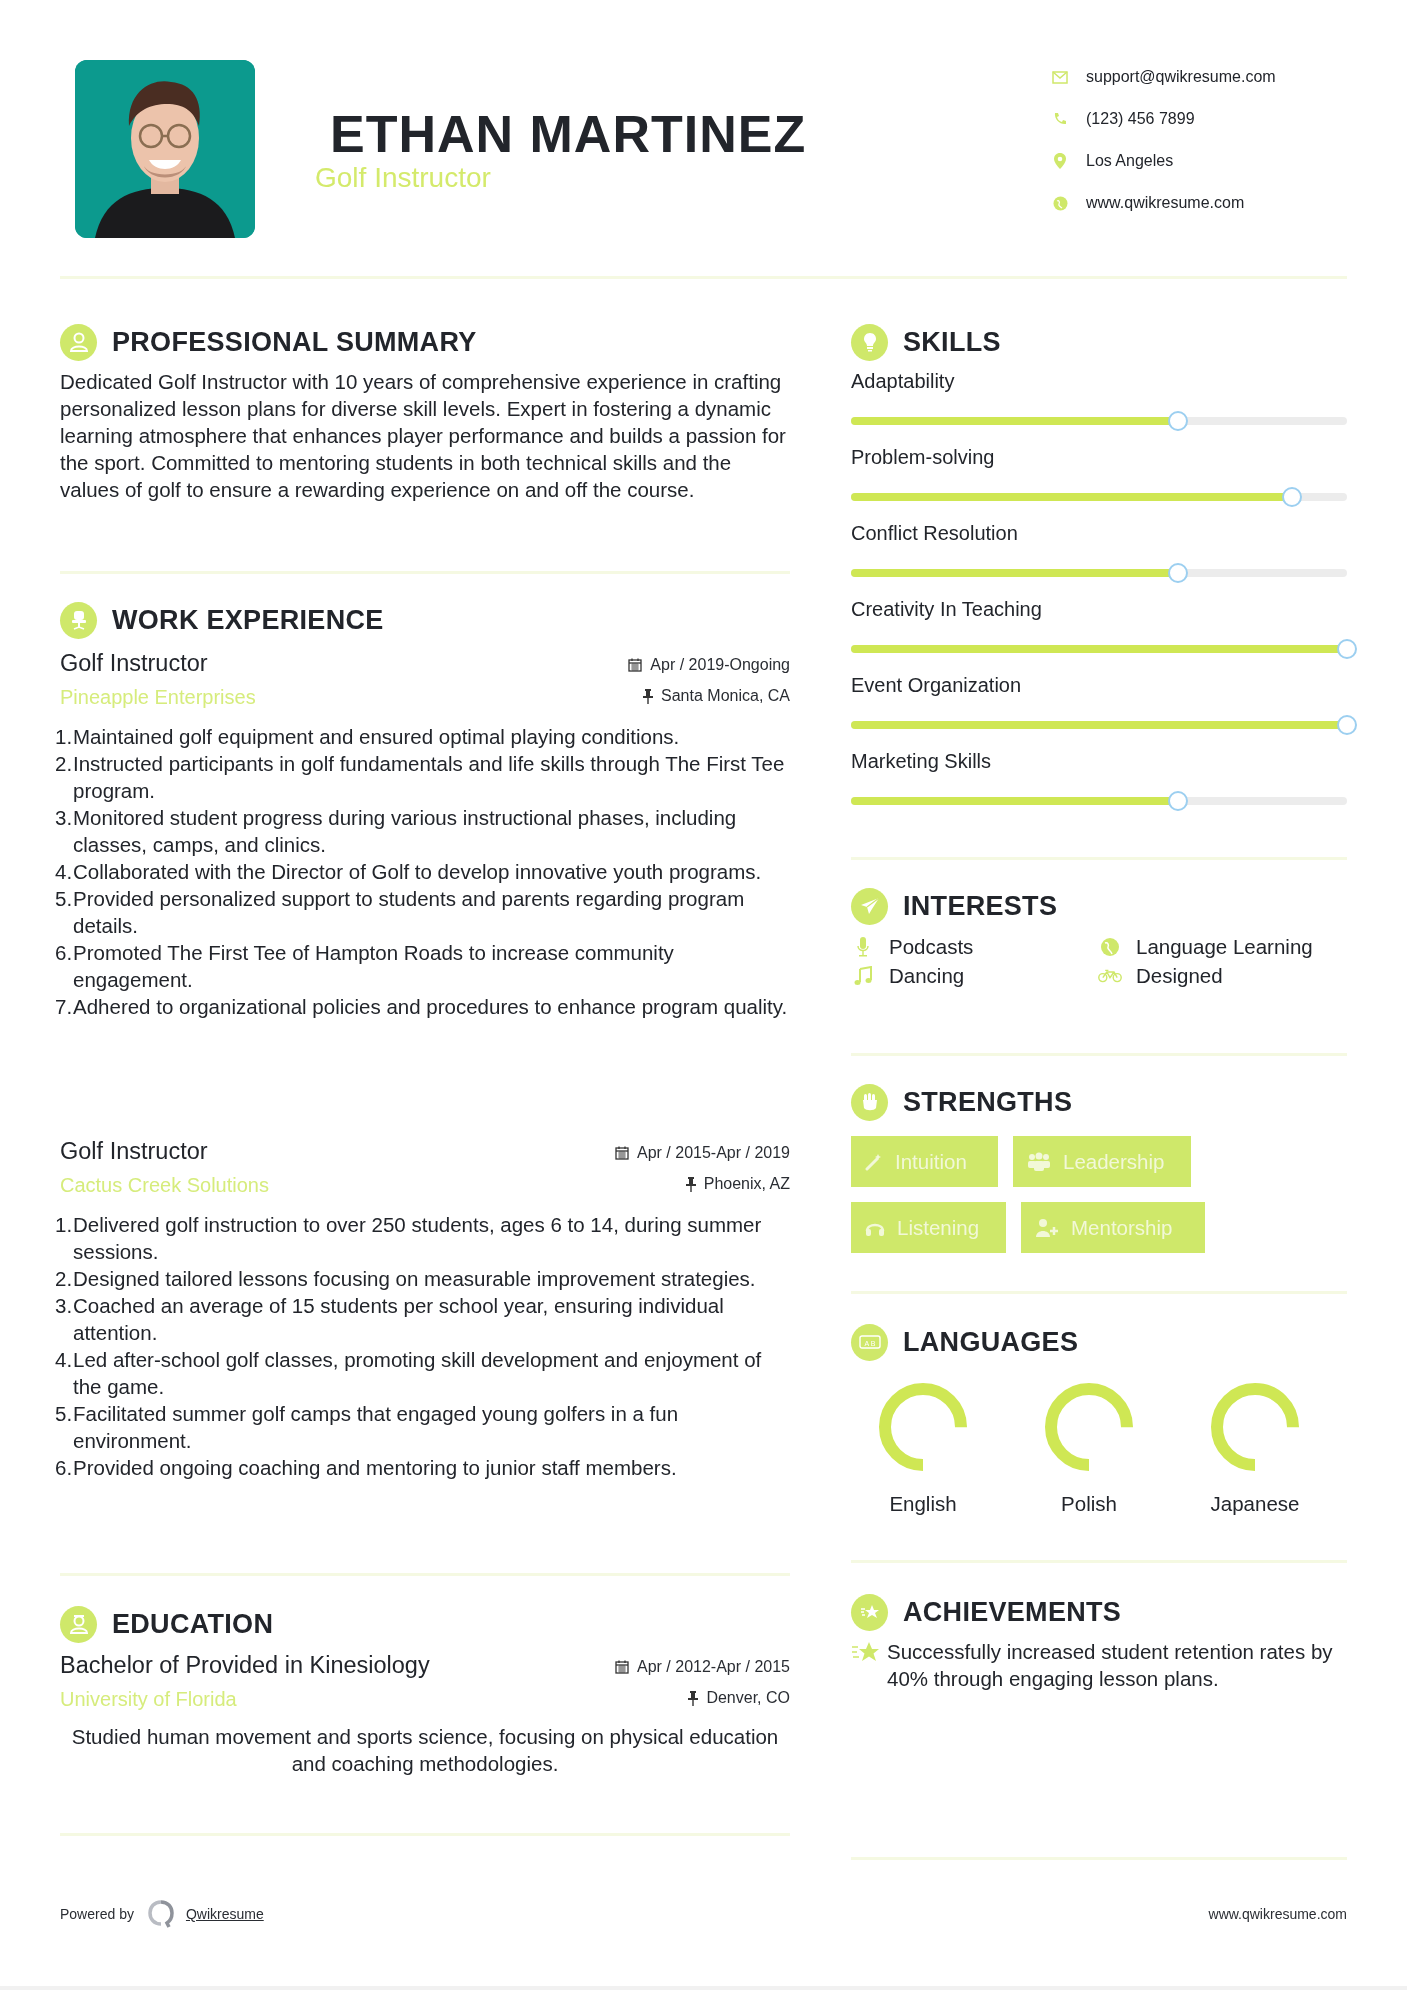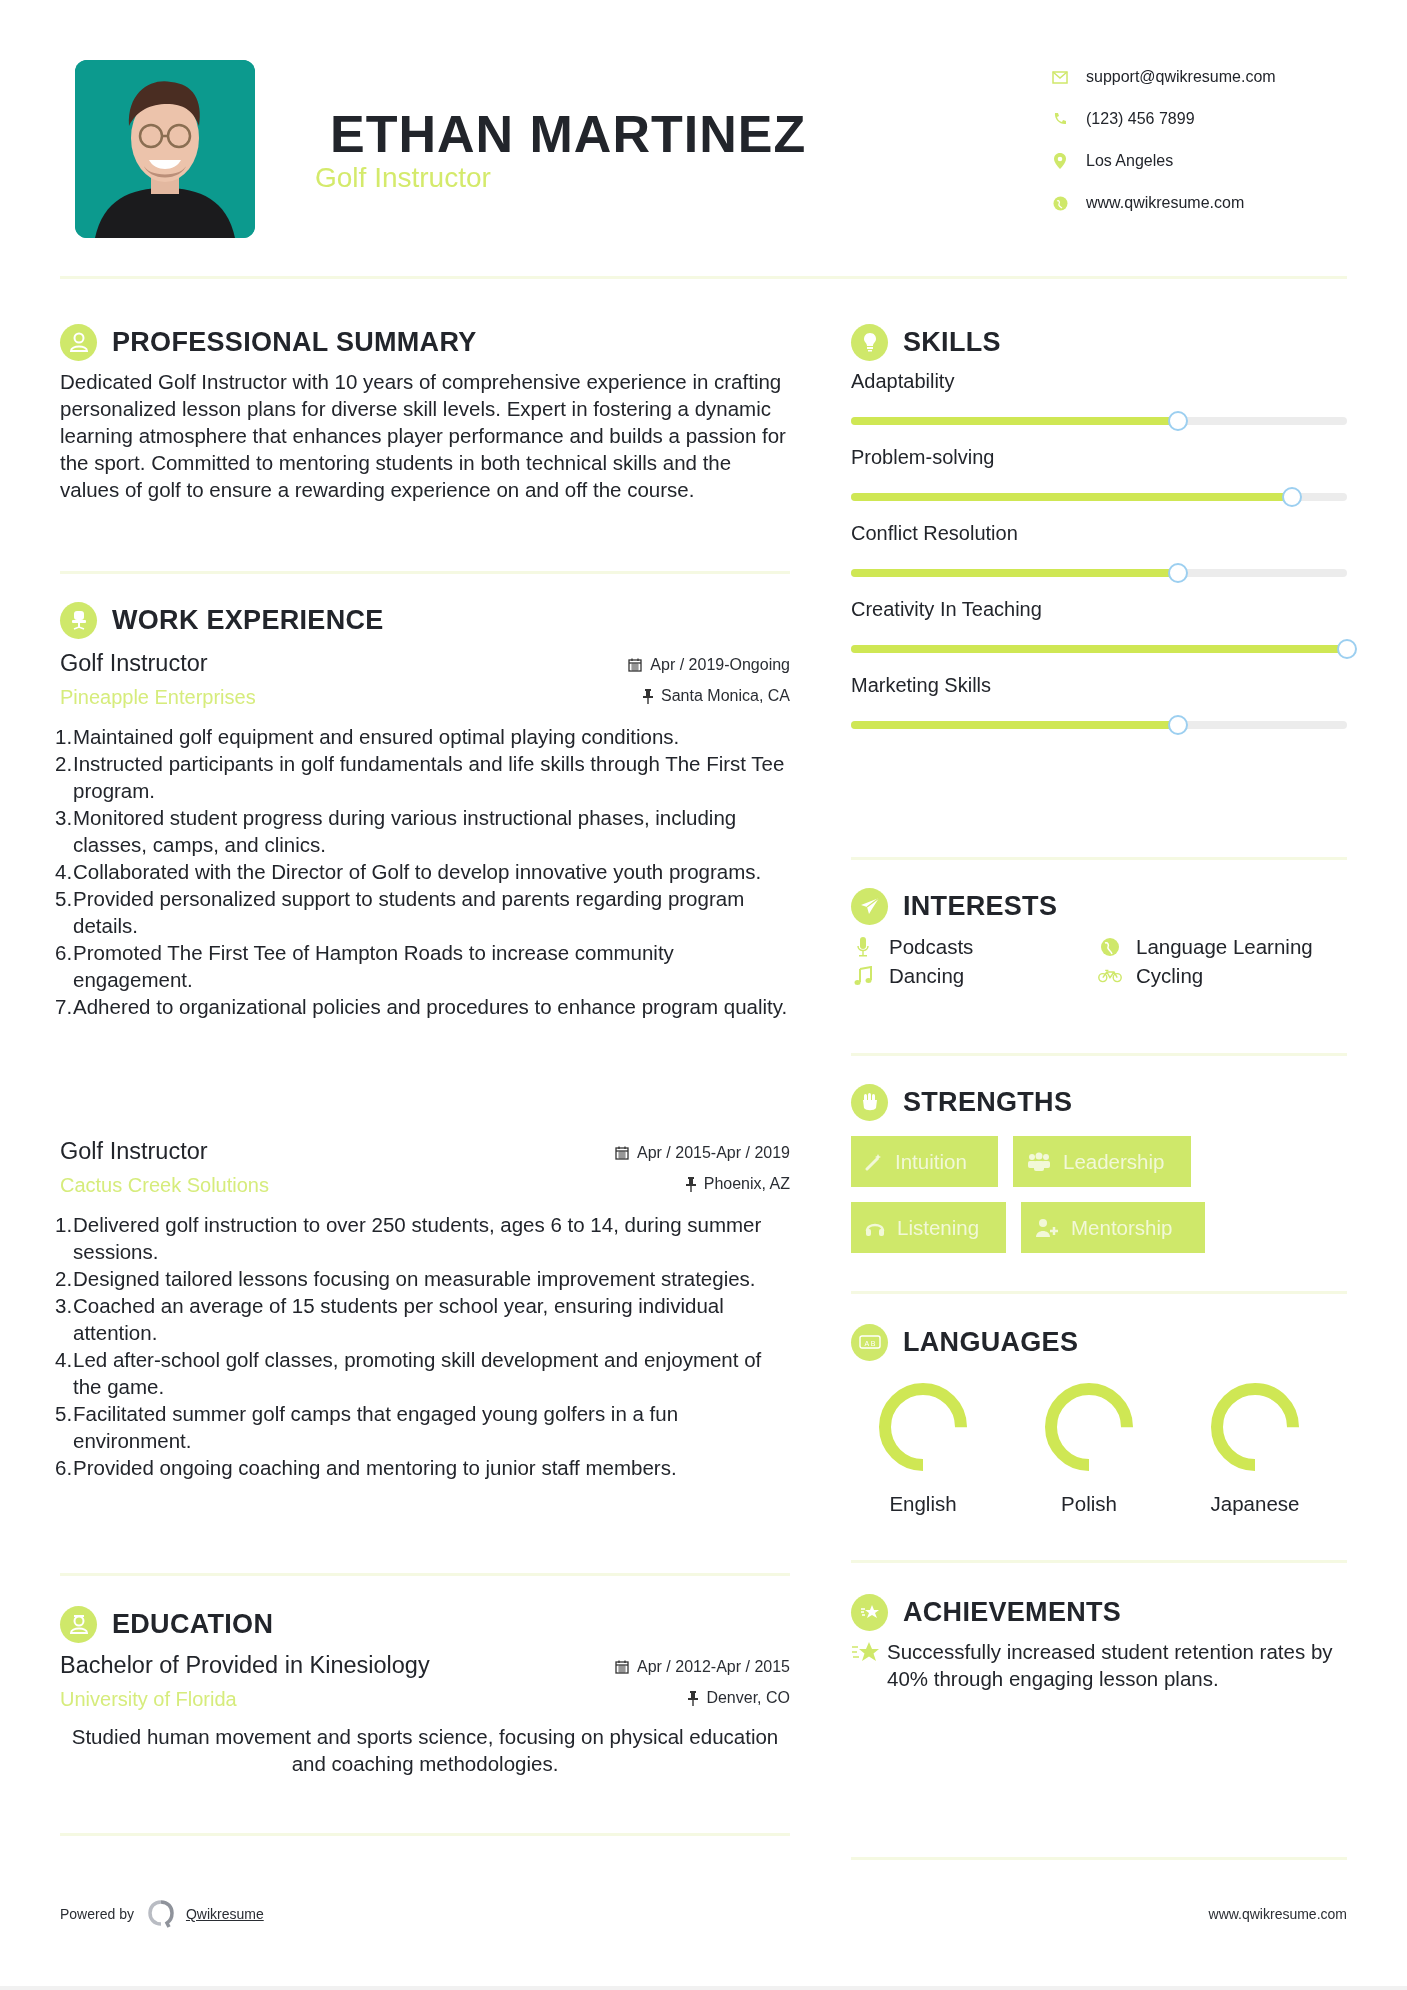--- a/index.html
+++ b/index.html
@@ -366,20 +366,27 @@
         </div>
     </div>
     <div class="skill">
       <div class="skill-label">Creativity In Teaching</div>
       <div class="skill-track">
           <div class="skill-fill" style="width: 100%;"></div>
           <div class="skill-knob" style="left: 100%;"></div>
         </div>
     </div>
     <div class="skill">
+      <div class="skill-label">Event Organization</div>
+      <div class="skill-track">
+          <div class="skill-fill" style="width: 100%;"></div>
+          <div class="skill-knob" style="left: 100%;"></div>
+        </div>
+    </div>
+    <div class="skill">
       <div class="skill-label">Marketing Skills</div>
       <div class="skill-track">
           <div class="skill-fill" style="width: 66%;"></div>
           <div class="skill-knob" style="left: 66%;"></div>
         </div>
     </div>
   </div>
 </div>
 
 <div class="abs divider" style="left:851px; top:857px; width:496px;"></div>
@@ -427,21 +434,21 @@
       <span>Dancing</span>
     </div>
     <div class="interest">
       <span class="ii">
           <svg width="30" height="16" viewBox="0 0 30 16">
             <circle cx="6" cy="10" r="5" fill="none" stroke="#cfe86a" stroke-width="1.8"></circle>
             <circle cx="24" cy="10" r="5" fill="none" stroke="#cfe86a" stroke-width="1.8"></circle>
             <path d="M6 10 L11 3 L20 3 L24 10 M11 3 L15 10 L20 3 M9 1 L13 1" fill="none" stroke="#cfe86a" stroke-width="1.8"></path>
           </svg>
         </span>
-      <span>Cycling</span>
+      <span>Designed</span>
     </div>
   </div>
 </div>
 
 <div class="abs divider" style="left:851px; top:1053px; width:496px;"></div>
 
 <div class="abs right" style="top:1082px;">
   <div class="sec-head">
     <span class="sec-icon">
       <svg width="16" height="20" viewBox="0 0 16 20">

